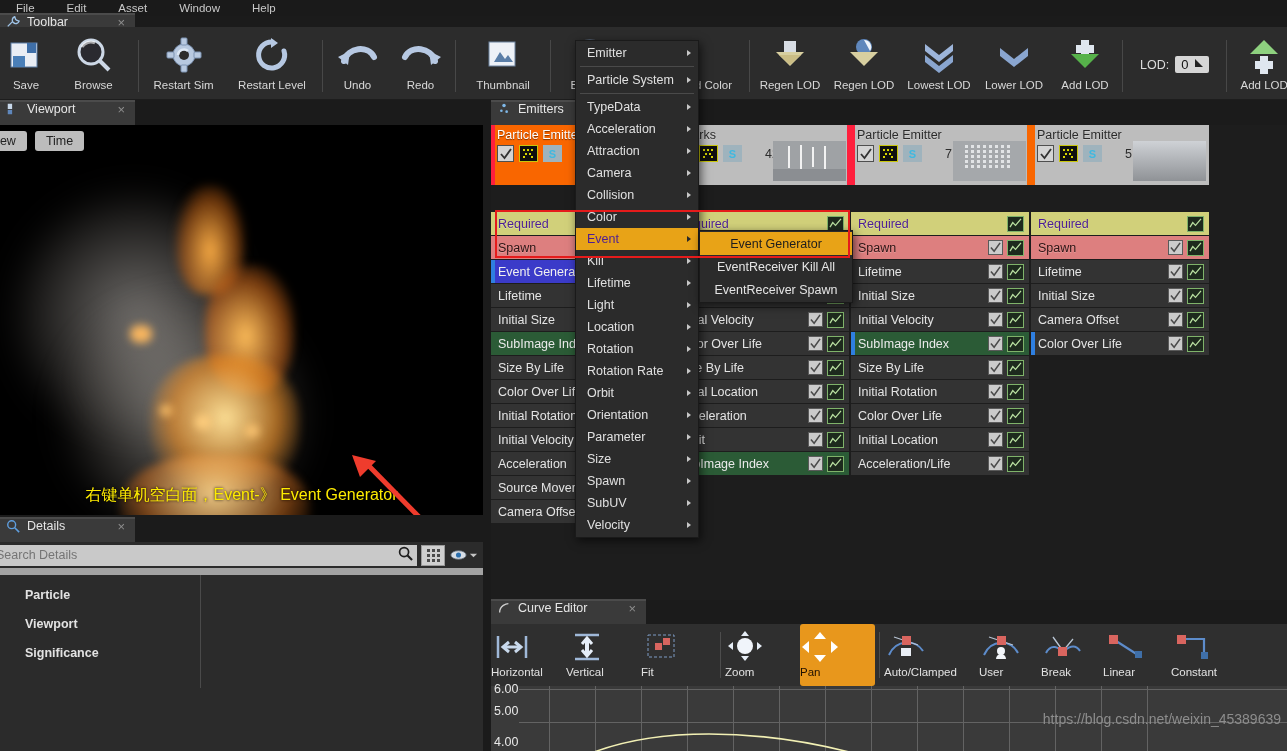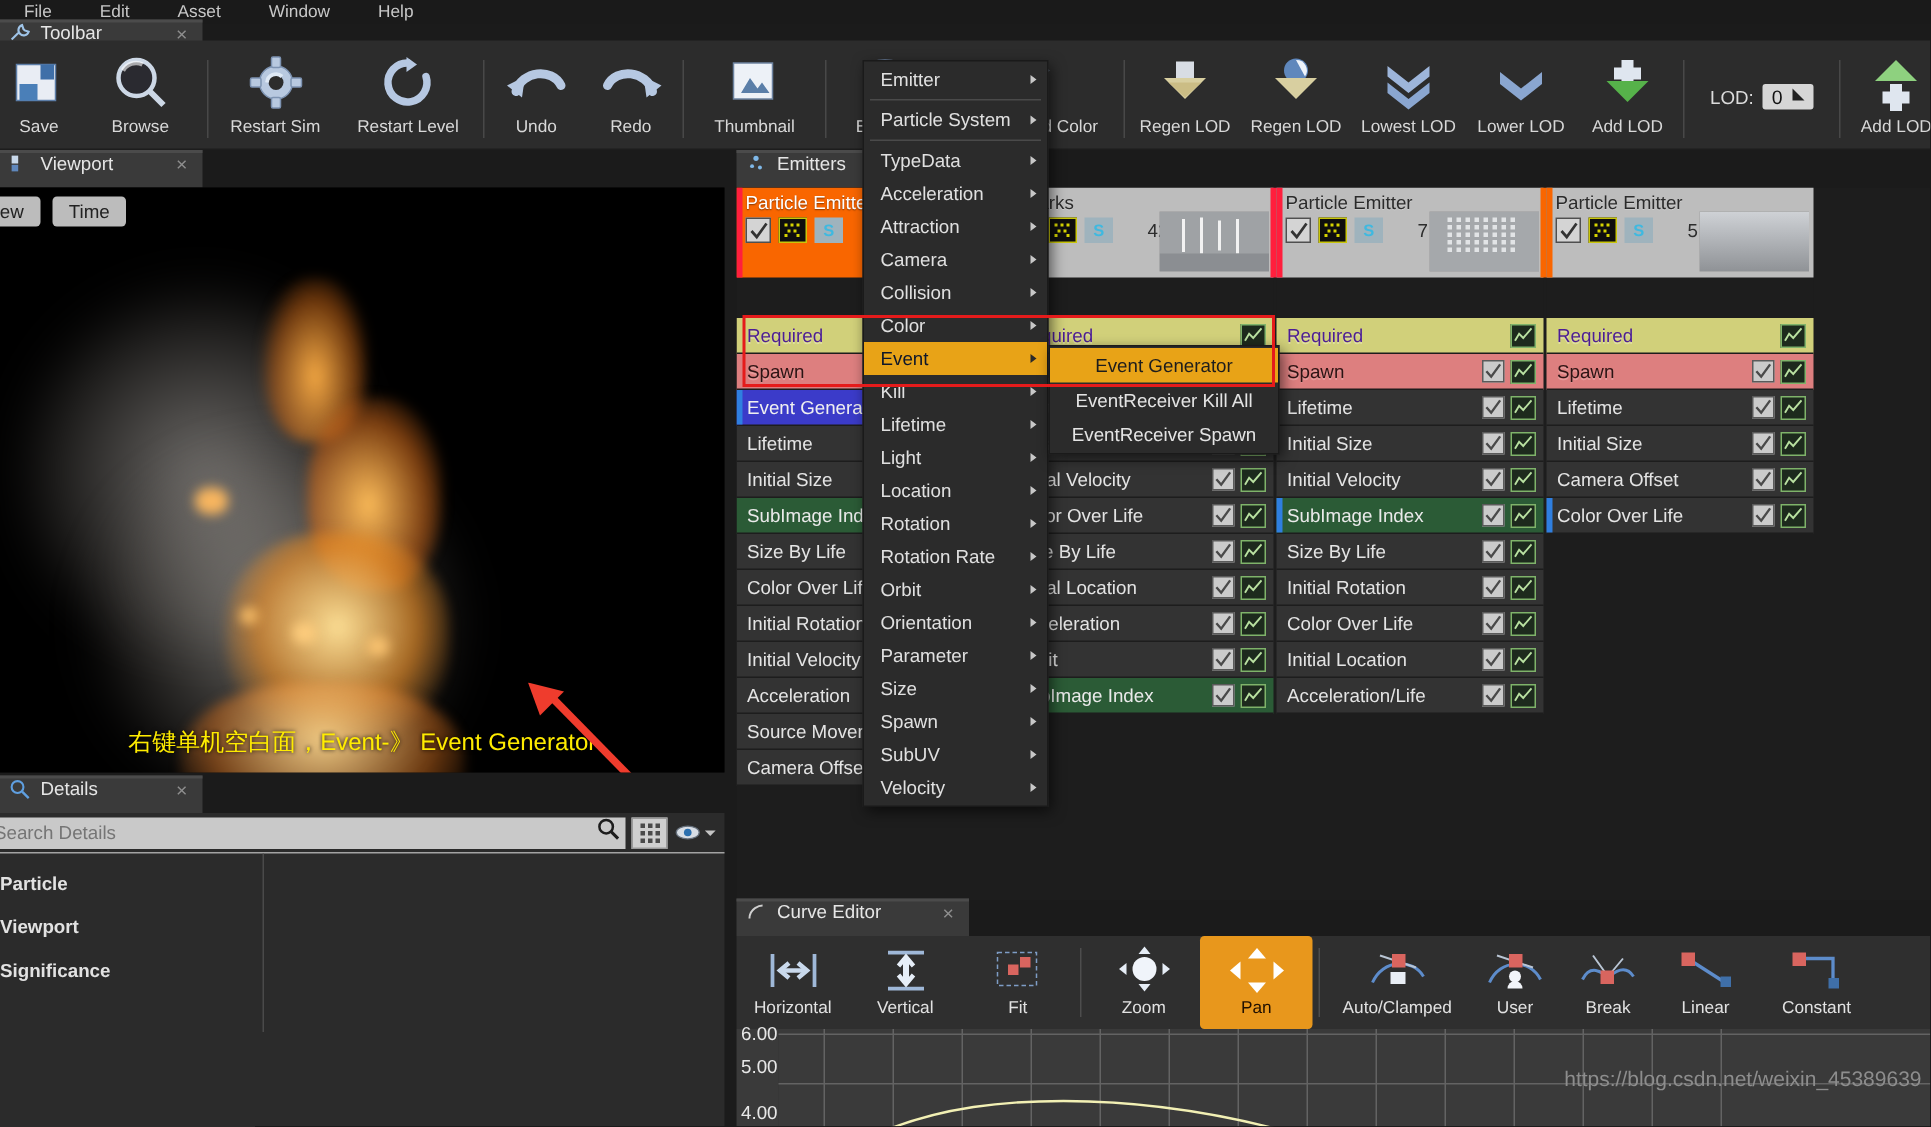--- a/index.html
+++ b/index.html
@@ -52,21 +52,21 @@
   
   .details-tab{left:0;top:517px;width:135px;}
   .details{position:absolute;left:0;top:542px;width:483px;height:209px;background:#2b2b2b;}
   .srchrow{display:flex;align-items:center;height:26px;padding:3px 4px 3px 0;}
   .srchfield{flex:1;height:21px;background:#c9c9c9;display:flex;align-items:center;padding:0 4px;margin-left:-8px;}
   .srchfield input{flex:1;border:0;background:transparent;font-size:12.5px;color:#3b3b3b;outline:none;
                    font-family:"Liberation Sans", sans-serif;}
   .icn-btn{width:24px;height:21px;margin-left:4px;display:flex;align-items:center;justify-content:center;
            background:#cfcfcf;border:1px solid #9a9a9a;}
   .eye-btn{width:30px;height:21px;margin-left:4px;display:flex;align-items:center;justify-content:center;gap:2px;}
-  .detbody{display:flex;height:120px;border-top:1px solid #a3a3a3;}
+  .detbody{display:flex;height:120px;border-top:7px solid #a3a3a3;padding-left:25px;}
   .detleft{width:176px;border-right:1px solid #4a4a4a;padding-top:6px;}
   .detrow{font-size:12.5px;color:#e2e2e2;font-weight:bold;height:29px;line-height:29px;padding-left:0;}
   .detright{flex:1;}
 
   
   .emitters-tab{left:491px;top:100px;width:110px;}
   .emitters{position:absolute;left:491px;top:125px;width:796px;height:475px;background:#1d1d1d;overflow:hidden;}
   .emcols{display:flex;height:100%;}
   .emcol{width:178px;flex:0 0 auto;margin-right:2px;position:relative;}
   .emhead{height:60px;background:#bdbdbd;position:relative;display:flex;flex-direction:column;padding:3px 6px;}
@@ -95,34 +95,34 @@
   .modrow.evgen{background:#3b3bc9;}
   .modrow.evgen .mname{color:#f0f0f0;}
   .modrow.subimg{background:#2b5b36;}
   .modrow.subimg .mname{color:#eaeaea;}
   .modrow .selbar{position:absolute;left:0;top:0;width:4px;height:100%;background:#2f7fe0;}
 
   
   .ctxmenu{position:absolute;left:575px;top:40px;width:124px;background:#2b2b2b;border:1px solid #1a1a1a;
            box-shadow:2px 3px 9px rgba(0,0,0,.6);z-index:40;padding:1px 0;}
   .ctxitem{height:22px;display:flex;align-items:center;padding:0 5px 0 11px;font-size:12.5px;color:#e0e0e0;position:relative;}
-  .ctxitem.hl{background:#e8a317;color:#0f172a;}
+  .ctxitem.hl{background:#e8a317;color:#4c1d95;}
   .ctxitem .arrow{margin-left:auto;}
   .ctxsep{height:1px;background:#4a4a4a;margin:2px 4px;}
   .submenu{position:absolute;left:699px;top:230px;width:154px;background:#2b2b2b;border:1px solid #1a1a1a;
            box-shadow:2px 3px 9px rgba(0,0,0,.6);z-index:41;padding:1px 0;}
   .subitem{height:23px;display:flex;align-items:center;padding:0 8px;font-size:12.5px;color:#e4e4e4;justify-content:center;}
   .subitem.hl{background:#e8a317;color:#1d1d1d;}
   .redbox{position:absolute;left:495px;top:210px;width:355px;height:48px;border:2px solid #e51b1b;z-index:42;pointer-events:none;}
 
   
   .curve-tab{left:491px;top:599px;width:155px;}
   .curve{position:absolute;left:491px;top:624px;width:796px;height:127px;background:#2f2f2f;overflow:hidden;}
   .ctools{display:flex;align-items:flex-end;height:62px;}
-  .ctool{width:75px;height:62px;display:flex;flex-direction:column;align-items:center;padding-top:4px;flex:0 0 auto;}
+  .ctool{width:75px;height:62px;display:flex;flex-direction:column;align-items:flex-start;padding-top:4px;flex:0 0 auto;}
   .ctool.act{background:#e8971c;border-radius:3px;}
   .ctool .cglyph{height:38px;display:flex;align-items:center;justify-content:center;}
   .ctool .clbl{font-size:11.5px;color:#e2e2e2;}
   .ctool.act .clbl{color:#201000;}
   .csep{width:1px;height:46px;background:#4d4d4d;margin:0 4px 8px 4px;flex:0 0 auto;}
   .cbody{display:flex;height:65px;}
   .clist{width:110px;flex:0 0 auto;}
   .clrow{height:33px;background:#bdbdbd;border-bottom:1px solid #111;position:relative;padding-left:8px;}
   .clrow .selb{position:absolute;left:0;top:0;width:5px;height:100%;background:#2f7fe0;}
   .clrow .cname{font-size:11.5px;color:#2d2d2d;line-height:16px;padding-top:1px;}

